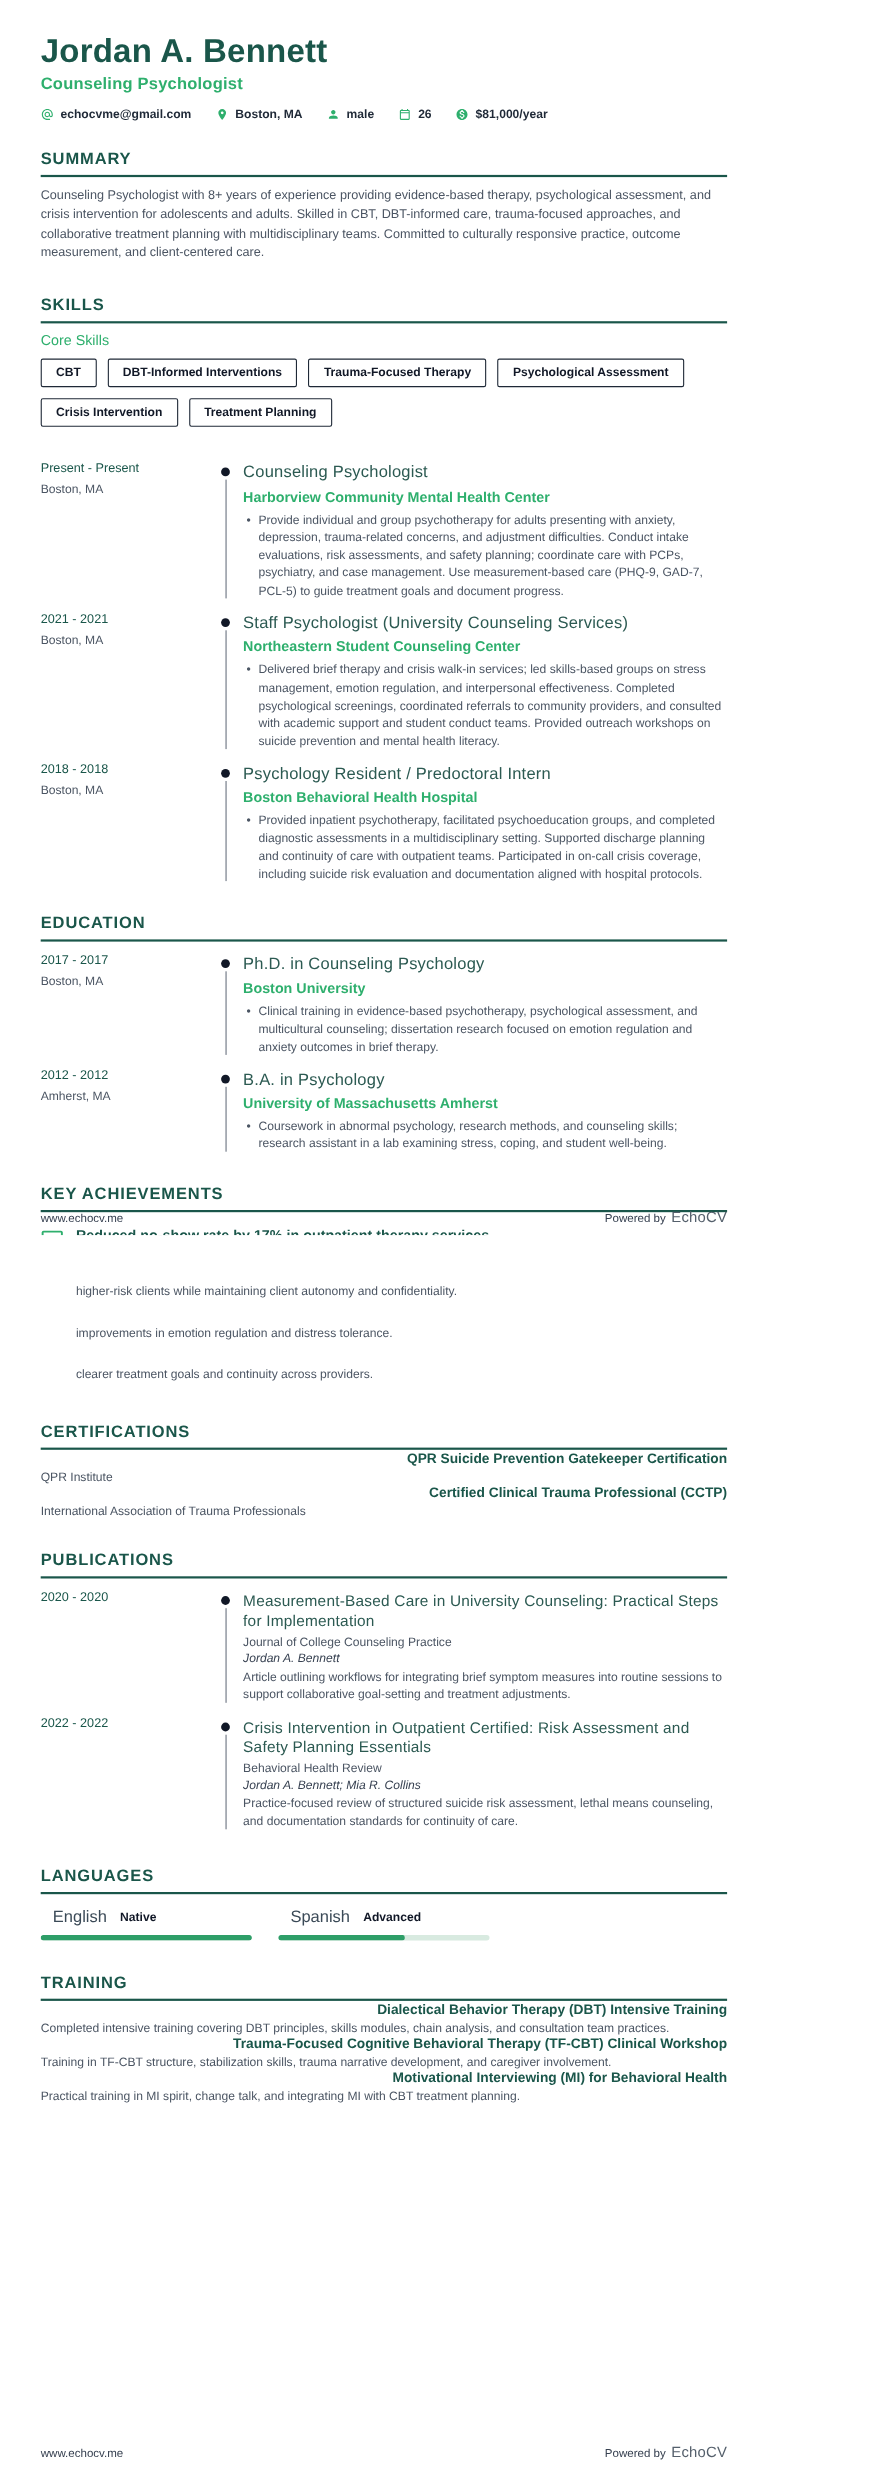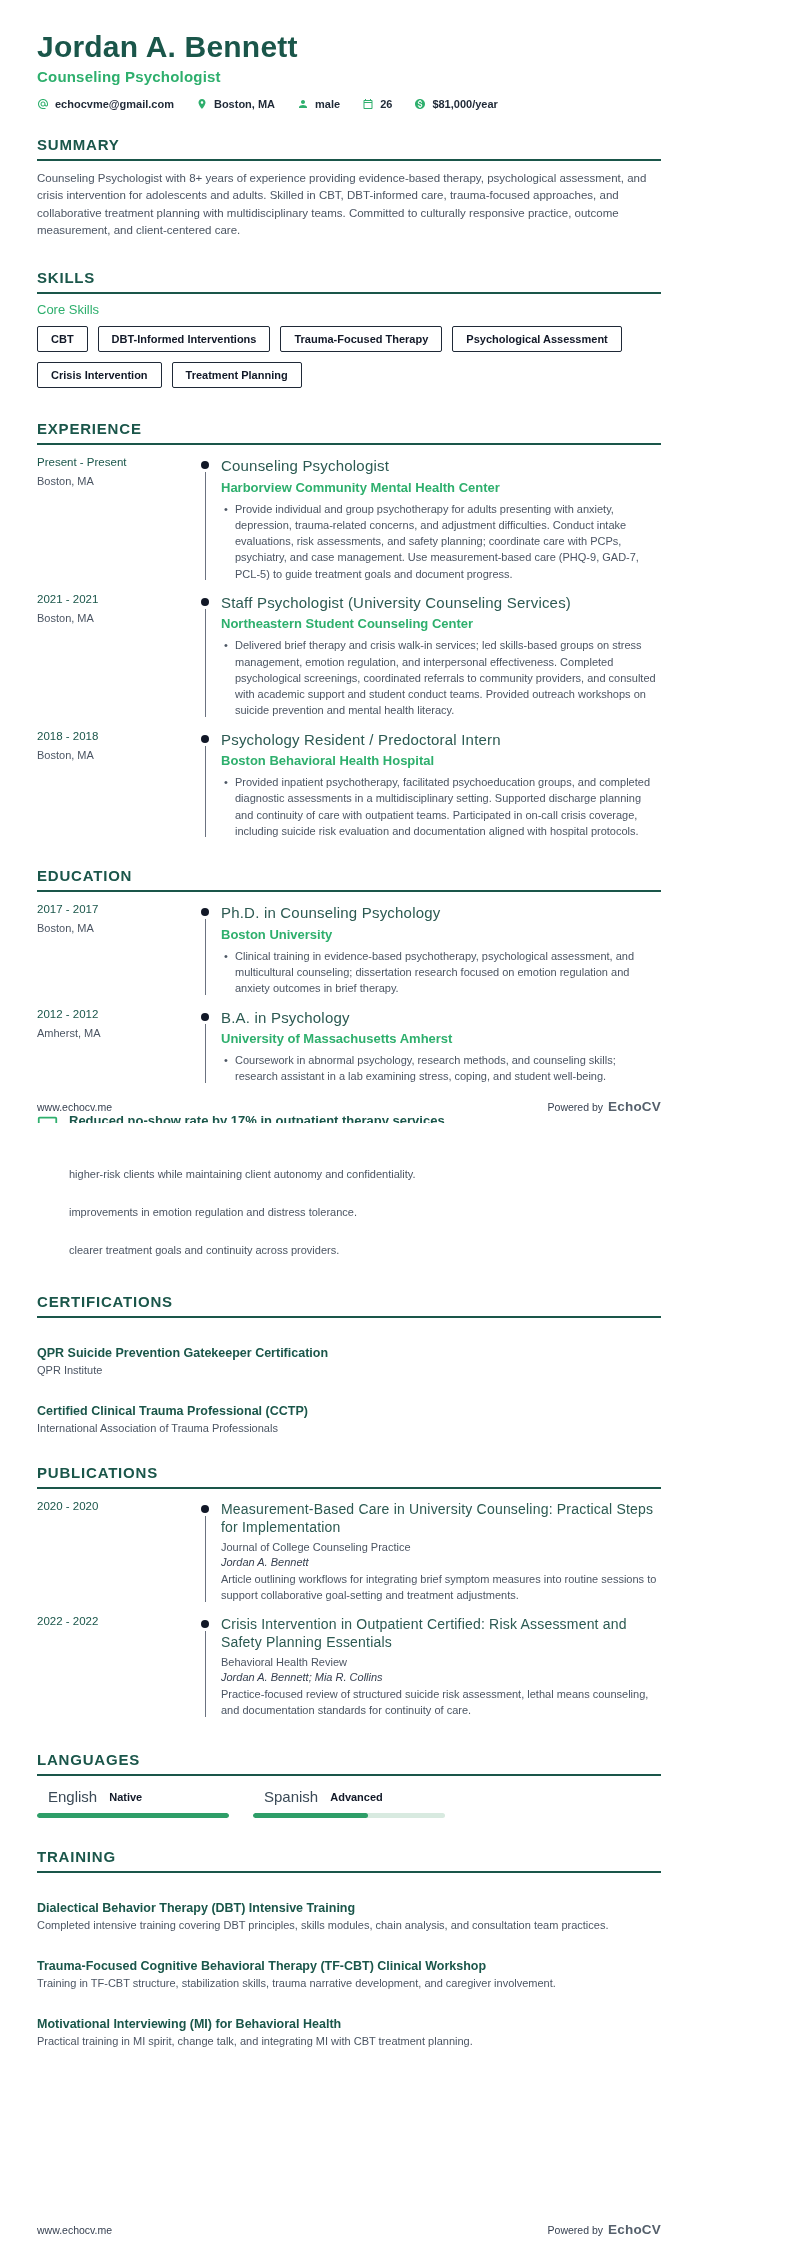--- a/index.html
+++ b/index.html
@@ -53,38 +53,38 @@
 
   
   .ach-grid { display:grid; grid-template-columns:repeat(1,1fr); gap:22px; margin-top:13px; }
   .ach-item { display:flex; gap:9px; }
   .ach-ic { width:23px; flex:0 0 auto; padding-top:2px; }
   .ach-ic svg { width:21px; height:21px; fill:#2EAF6D; }
   .ach-title { font-size:13px; font-weight:700; color:#1A564A; line-height:1.3; }
   .ach-desc { font-size:11px; line-height:1.45; color:#4B5563; margin-top:7px; }
 
   
-  .cert-name { font-size:12.5px; font-weight:700; color:#1A564A; margin-top:28px; }
+  .cert-name { font-size:12.5px; font-weight:700; color:#1A564A; margin-top:1px;text-align:right; }
   .cert-issuer { font-size:11px; color:#4B5563; margin-top:4px; }
 
   
   .lang-grid { display:grid; grid-template-columns:repeat(3,1fr); gap:24px; margin-top:12px; }
   .lang-head { display:flex; align-items:center; gap:12px;margin-left:11px; }
   .lang-name { font-size:15px; color:#3B4A57; }
   .lang-level { font-size:11px; font-weight:700; color:#111827; }
   .lang-track { margin-top:8px; height:5px; border-radius:3px; background:#D8EAE0; overflow:hidden; }
   .lang-fill { height:100%; border-radius:3px; background:#2E9E68; }
 
   
   .pfoot { position:absolute; left:37px; right:37px; bottom:9px;
            display:flex; justify-content:space-between; align-items:baseline; }
   .pfoot-site { font-size:10.5px; color:#374151; }
   .pfoot-right { display:flex; align-items:baseline; gap:5px; }
   .pfoot-pow { font-size:10.5px; color:#374151; }
-  .pfoot-brand { font-size:13.5px; color:#55606C; letter-spacing:0.2px;font-weight:bold; }
+  .pfoot-brand { font-size:13.5px; color:#55606C; letter-spacing:0.2px; }
 </style>
 </head>
 <body>
 
 <div class="page">
 
   <div class="hdr">
     <div class="name">Jordan A. Bennett</div>
     <div class="jobtitle">Counseling Psychologist</div>
     <div class="contact">
@@ -145,21 +145,20 @@
       <span class="chip">CBT</span>
       <span class="chip">DBT-Informed Interventions</span>
       <span class="chip">Trauma-Focused Therapy</span>
       <span class="chip">Psychological Assessment</span>
       <span class="chip">Crisis Intervention</span>
       <span class="chip">Treatment Planning</span>
     </div>
   </div>
 
   <div class="section" style="margin-top:32px;">
-    <div class="sec-h">EXPERIENCE</div>
 
     <div class="t-entry">
       <div>
         <div class="t-dates">Present - Present</div>
         <div class="t-loc">Boston, MA</div>
       </div>
       <div class="t-mid">
           <div class="t-dot"></div>
           <div class="t-line"></div>
         </div>
@@ -243,20 +242,21 @@
         <div class="t-role">B.A. in Psychology</div>
         <div class="t-company">University of Massachusetts Amherst</div>
         <ul class="t-bullets">
             <li>Coursework in abnormal psychology, research methods, and counseling skills; research assistant in a lab examining stress, coping, and student well-being.</li>
           </ul>
       </div>
     </div>
   </div>
 
   <div class="section" style="margin-top:28px;">
+    <div class="sec-h">KEY ACHIEVEMENTS</div>
     <div class="ach-grid">
       <div class="ach-item">
         <span class="ach-ic"><svg viewBox="0 0 24 24">
               <path d="M21 2H3c-1.1 0-2 .9-2 2v12c0 1.1.9 2 2 2h7l-2 3v1h8v-1l-2-3h7c1.1 0 2-.9 2-2V4c0-1.1-.9-2-2-2zm0 14H3V4h18v12z"></path>
             </svg></span>
         <div>
           <div class="ach-title">Reduced no-show rate by 17% in outpatient therapy services</div>
 
         </div>
       </div>

